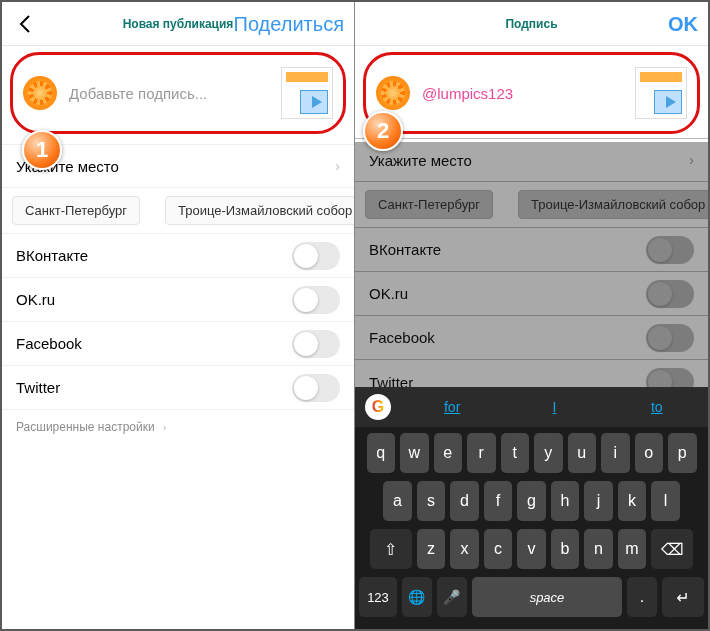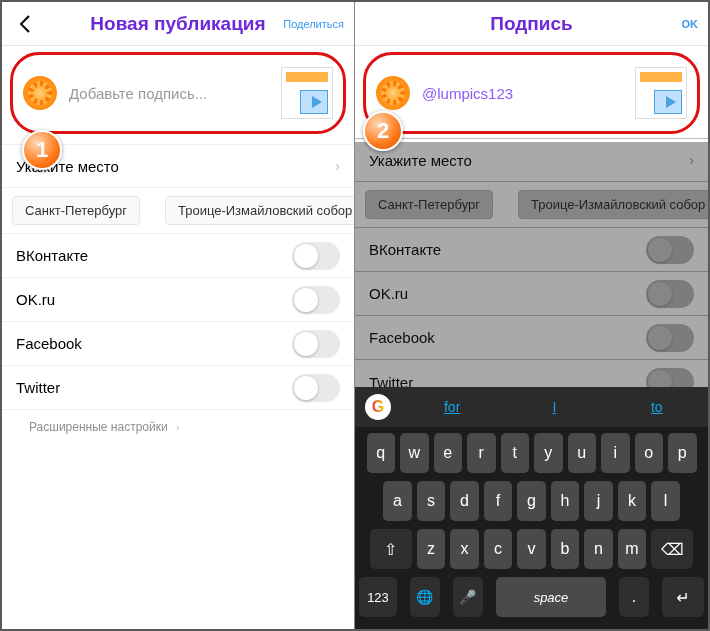--- a/index.html
+++ b/index.html
@@ -1,46 +1,46 @@
 <!DOCTYPE html>
 <html><head>
 <meta charset="utf-8">
 <style>
   * { box-sizing: border-box; margin:0; padding:0; font-family: -apple-system, "Helvetica Neue", Arial, sans-serif; }
   body { background:#fff; }
   .stage { width:710px; height:631px; border:2px solid #5a5a5a; position:relative; overflow:hidden; display:flex; }
   .pane { width:50%; height:100%; position:relative; background:#fff; display:flex; flex-direction:column; }
   .pane.left { border-right:1px solid #888; }
   .header { height:44px; display:flex; align-items:center; justify-content:center; border-bottom:1px solid #e6e6e6; position:relative; }
-  .header .title { font-size:19px; font-weight:600; color:#6d28d9; }
+  .header .title { font-size:12px; font-weight:600; color:#0f766e; }
   .header .back { position:absolute; left:8px; top:0; height:44px; width:30px; display:flex; align-items:center; justify-content:center; font-size:20px; color:#000; }
-  .header .action { position:absolute; right:10px; top:0; height:44px; display:flex; align-items:center; color:#3897f0; font-size:11px; }
+  .header .action { position:absolute; right:10px; top:0; height:44px; display:flex; align-items:center; color:#3897f0; font-size:20px; }
 
   .caption-area { border:3px solid #d11; border-radius:29px; margin:6px 8px 4px 8px; height:82px; display:flex; align-items:center; padding:0 10px; position:relative; background:#fff; }
   .avatar { width:34px; height:34px; border-radius:50%; background: radial-gradient(circle at 50% 50%, #ffd27a 0%, #ff9a1f 45%, #ff7a00 100%); position:relative; flex:none; }
   .avatar::after { content:""; position:absolute; inset:5px; border-radius:50%; background:
      repeating-conic-gradient(#ff7a00 0 20deg, #ffb347 20deg 40deg); mask:radial-gradient(circle, transparent 40%, #000 42%);
      -webkit-mask:radial-gradient(circle, transparent 40%, #000 42%); }
-  .caption-text { flex:1; margin-left:12px; font-size:15px; color:#8b5cf6; }
+  .caption-text { flex:1; margin-left:12px; font-size:15px; color:#ec4899; }
   .caption-text.placeholder { color:#9a9a9a; }
   .thumb { width:52px; height:52px; border:1px solid #ddd; background:#fff; position:relative; flex:none; }
   .thumb .bar { position:absolute; top:4px; left:4px; right:4px; height:10px; background:#ffb347; }
   .thumb .blk { position:absolute; bottom:4px; right:4px; width:28px; height:24px; background:#bfe1ff; border:1px solid #4aa3e0; }
   .thumb .pl { position:absolute; bottom:10px; right:10px; width:0; height:0; border-left:10px solid #4aa3e0; border-top:6px solid transparent; border-bottom:6px solid transparent; }
 
   .row { height:44px; border-bottom:1px solid #efefef; display:flex; align-items:center; padding:0 14px; font-size:15px; color:#000; position:relative; }
   .row .chev { position:absolute; right:14px; color:#c0c0c0; font-size:14px; }
   .chips { padding:8px 10px; display:flex; gap:25px; border-bottom:1px solid #efefef; overflow:hidden; white-space:nowrap; }
   .chip { background:#fafafa; border:1px solid #e4e4e4; border-radius:4px; padding:6px 12px; font-size:13px; color:#333; flex:none; }
 
   .toggle-row { height:44px; border-bottom:1px solid #efefef; display:flex; align-items:center; justify-content:space-between; padding:0 14px; font-size:15px; color:#000; }
   .toggle { width:48px; height:28px; border-radius:14px; background:#e9e9ea; position:relative; }
   .toggle::after { content:""; position:absolute; left:2px; top:2px; width:24px; height:24px; background:#fff; border-radius:50%; box-shadow:0 1px 3px rgba(0,0,0,0.25); }
 
-  .adv { padding:10px 27px; font-size:12px; color:#8e8e8e; display:flex; align-items:center; gap:8px;}
+  .adv { padding:10px 14px; font-size:12px; color:#8e8e8e; display:flex; align-items:center; gap:8px;}
   .adv .chev{ position:static; font-size:11px; color:#bbb;}
 
   .dim { position:absolute; left:0; right:0; top:140px; bottom:0; background:rgba(30,30,30,0.38); pointer-events:none; }
   .dim + .content-dimmed .row,
   .content-dimmed .row,
   .content-dimmed .chips,
   .content-dimmed .toggle-row { filter:brightness(0.78) saturate(0.9);}
   .right .below { position:relative; }
 
   .step-badge { position:absolute; width:40px; height:40px; border-radius:50%; background:radial-gradient(circle at 35% 30%, #ffd7b3, #ff7a1a 60%, #d94e00); border:2px solid #fff; color:#fff; font-weight:700; font-size:22px; display:flex; align-items:center; justify-content:center; box-shadow:0 1px 4px rgba(0,0,0,0.4); z-index:10;}
@@ -53,21 +53,21 @@
   .giconwrap{width:26px;height:26px;border-radius:50%;background:#fff;margin:0 10px;position:relative;flex:none;}
   .giconwrap span{position:absolute;inset:0;display:flex;align-items:center;justify-content:center;font-weight:700;font-size:16px;background:linear-gradient(90deg,#4285f4,#ea4335,#fbbc05,#34a853);-webkit-background-clip:text;color:transparent;}
   .sug { flex:1; text-align:center; color:#0ea5e9;text-decoration:underline; }
   .kb { padding:6px 4px 4px 4px; }
   .krow { display:flex; justify-content:center; gap:5px; margin-bottom:8px; }
   .key { background:#4a4a4a; color:#fff; border-radius:5px; height:40px; display:flex; align-items:center; justify-content:center; font-size:16px; width:28.5px; }
   .key.wide { width:42px; background:#2f2f2f; }
   .key.space { flex:1; background:#4a4a4a; }
   .key.dark { background:#2f2f2f; }
   .krow.bottom .key{height:40px;}
-  .krow.bottom { gap:13px; }
+  .krow.bottom { gap:5px; }
 </style>
 </head>
 <body>
 
 <div class="stage">
 
   <div class="pane left">
     <div class="header">
       <div class="back">
         <svg width="14" height="20" viewBox="0 0 14 20">

